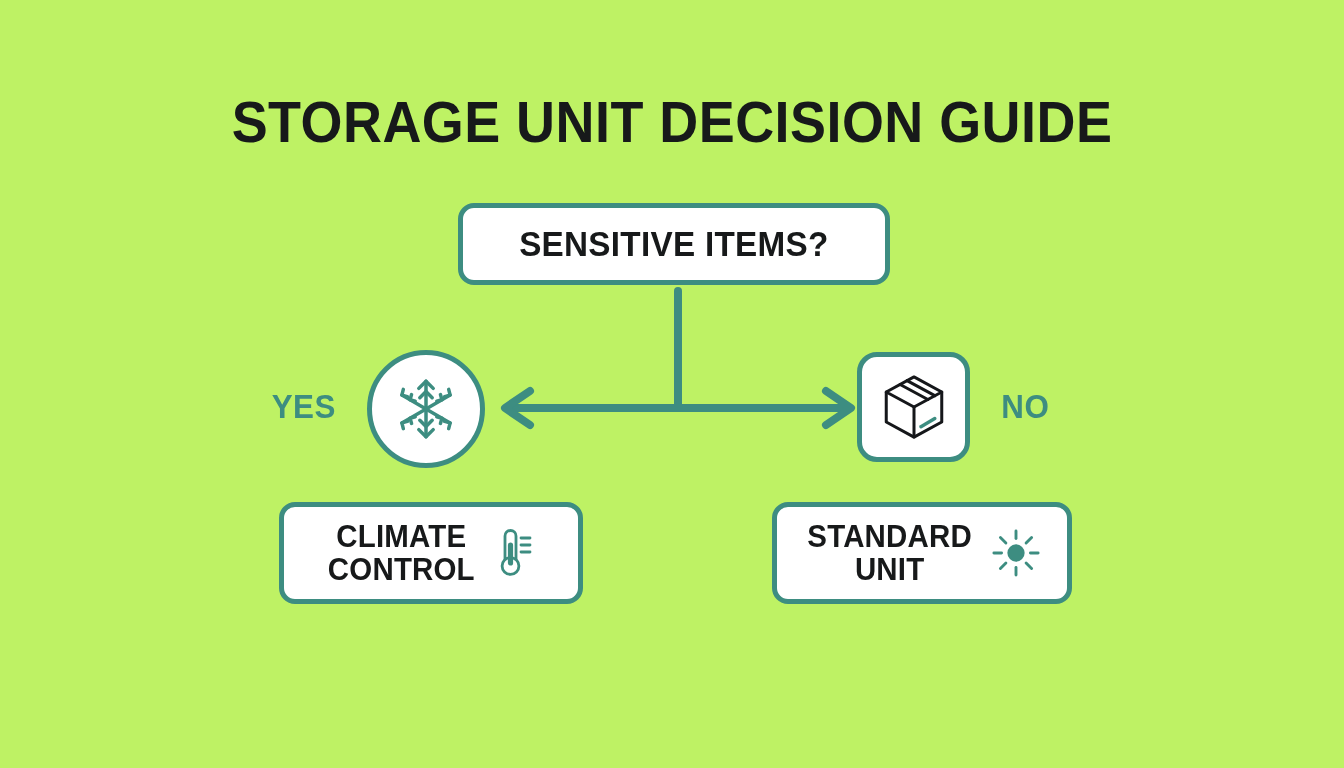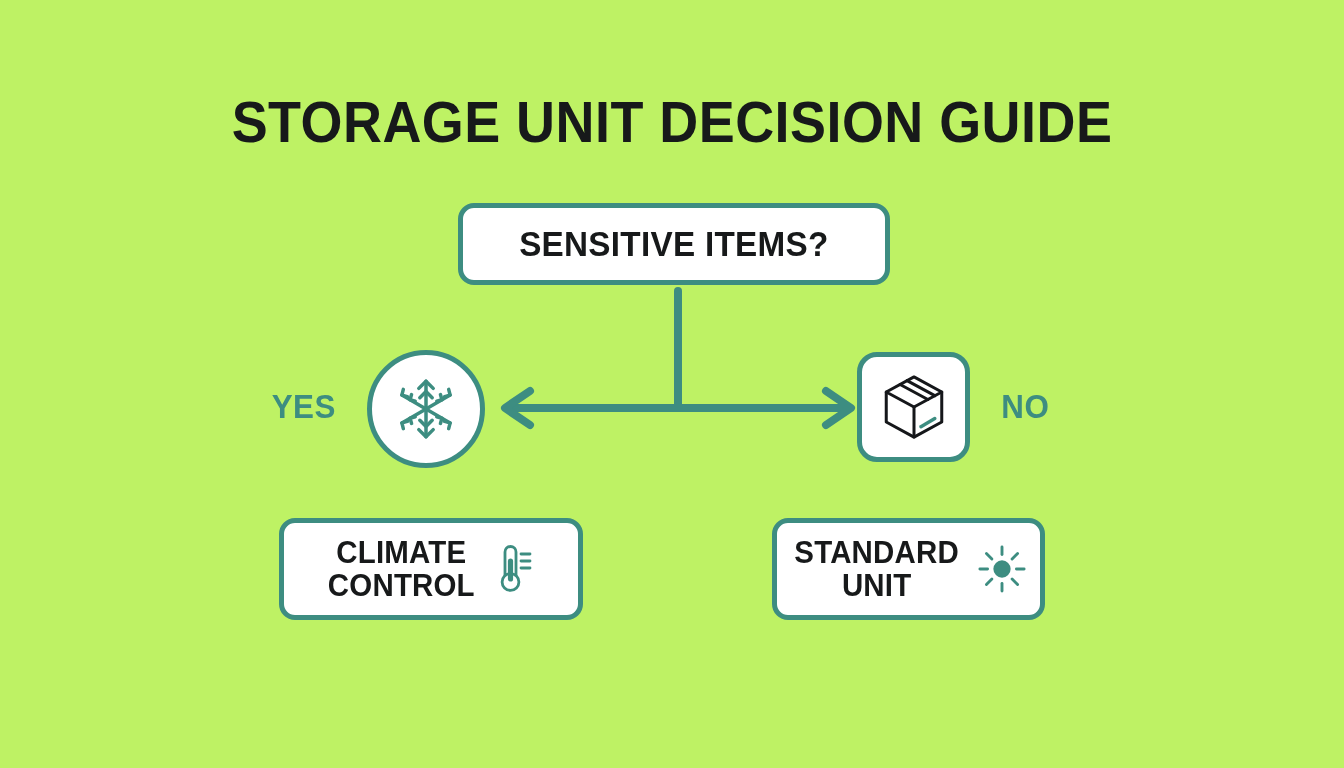--- a/index.html
+++ b/index.html
@@ -63,27 +63,27 @@
     height: 82px;
   }
   #decision-box .node-label {
     font-size: 35px;
     letter-spacing: 0.3px;
     transform: scaleX(0.95);
   }
 
   
   .outcome-box {
-    top: 518px;
+    top: 502px;
     height: 102px;
     padding: 4px 16px;
     gap: 14px;
   }
   #climate-box { left: 279px; width: 304px; }
-  #standard-box { left: 772px; width: 273px; }
+  #standard-box { left: 772px; width: 300px; }
   .outcome-box .node-label {
     font-size: 31px;
     letter-spacing: 0.2px;
     transform: scaleX(0.95);
   }
 
   
   #connector-svg {
     position: absolute;
     left: 0;

